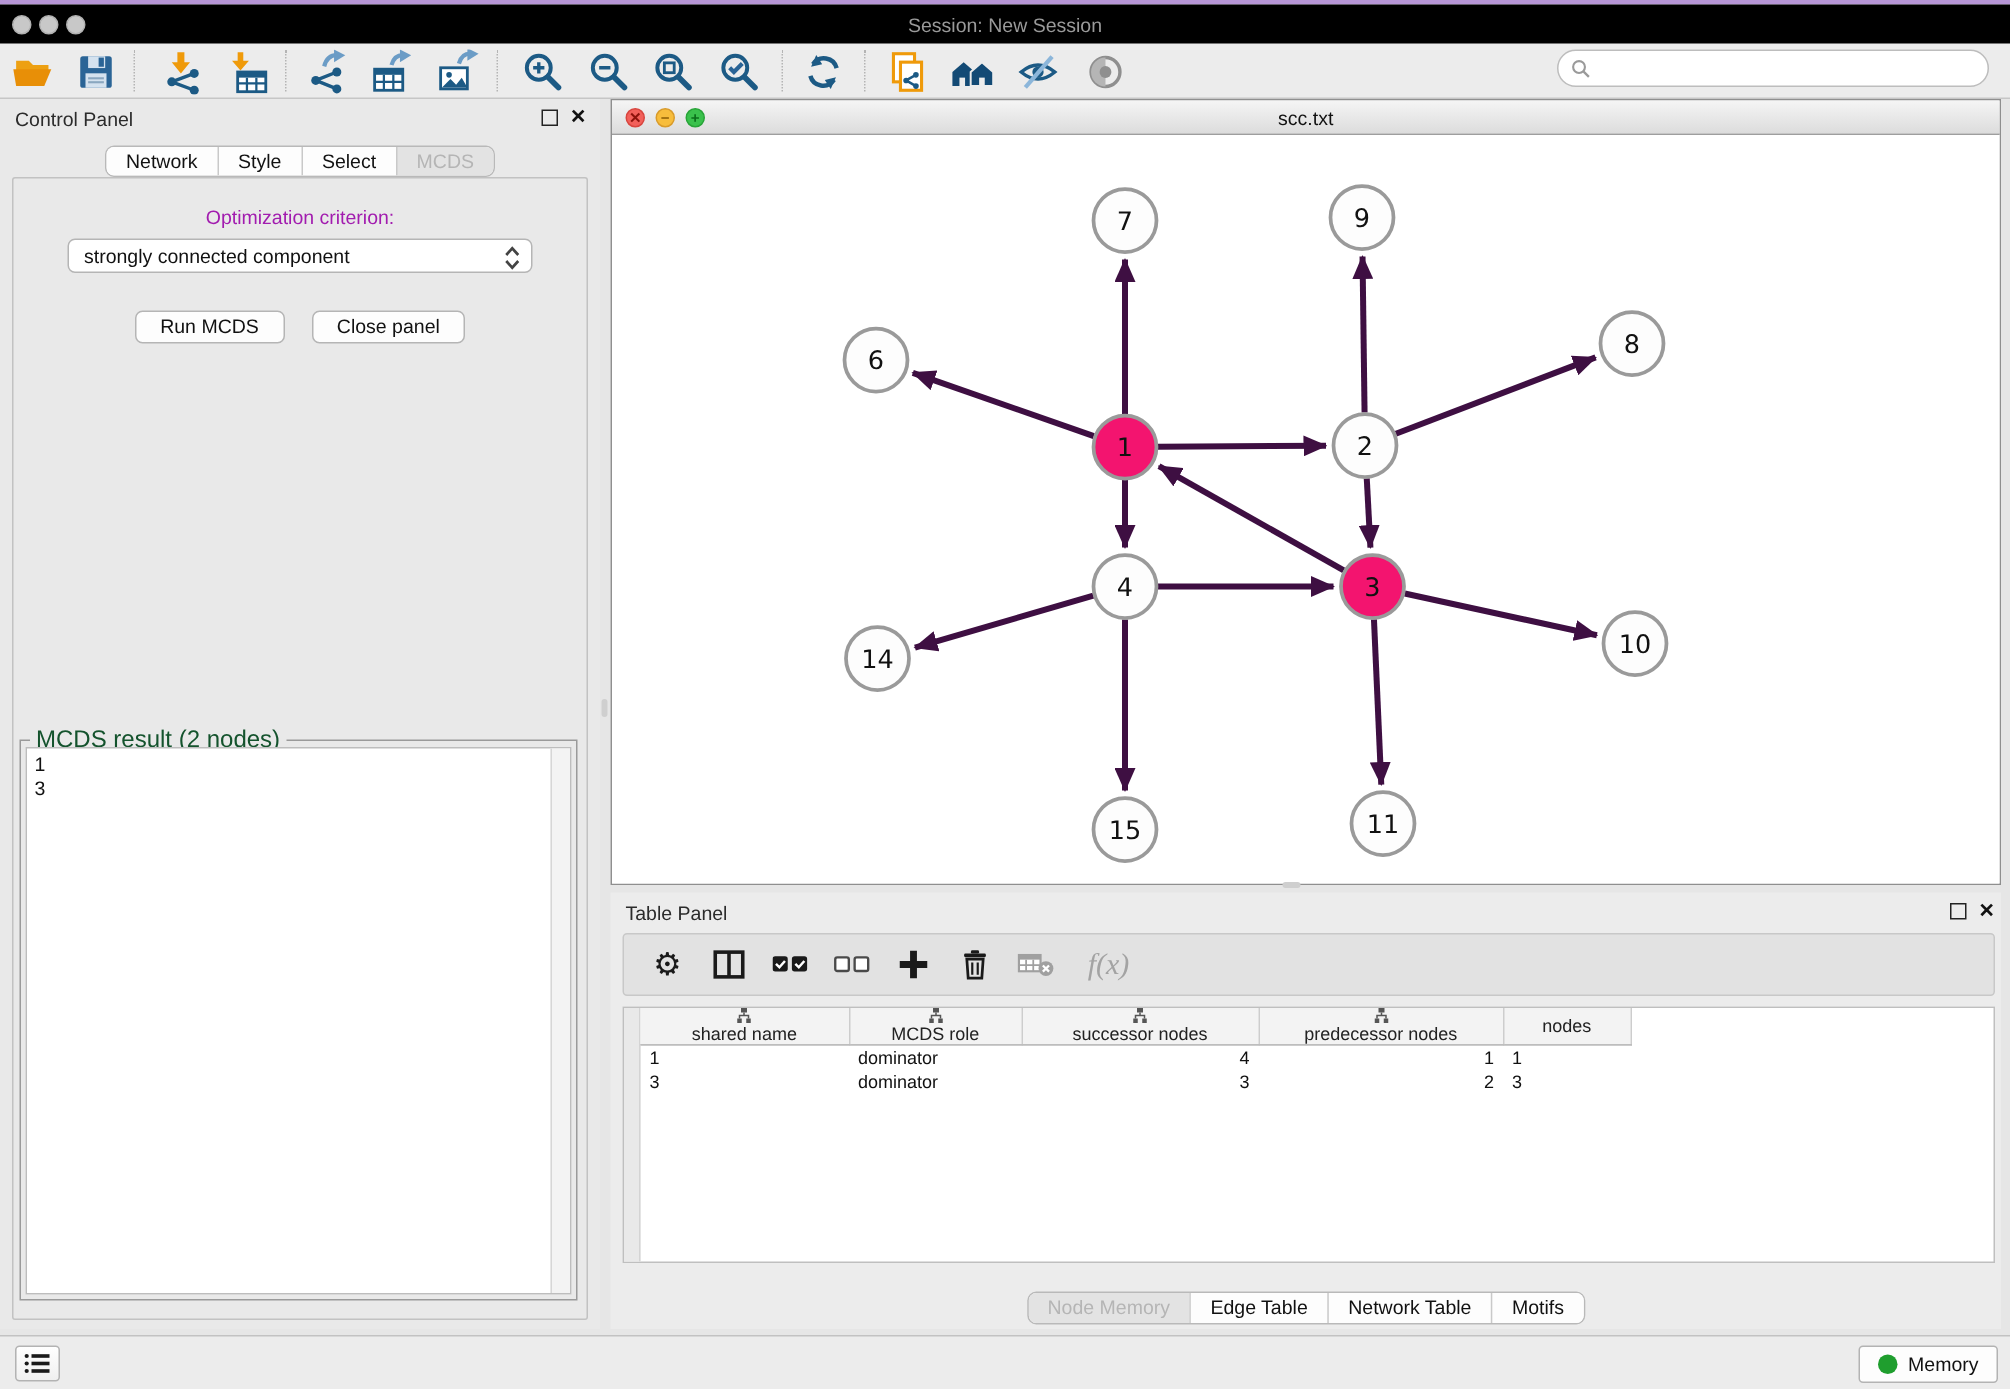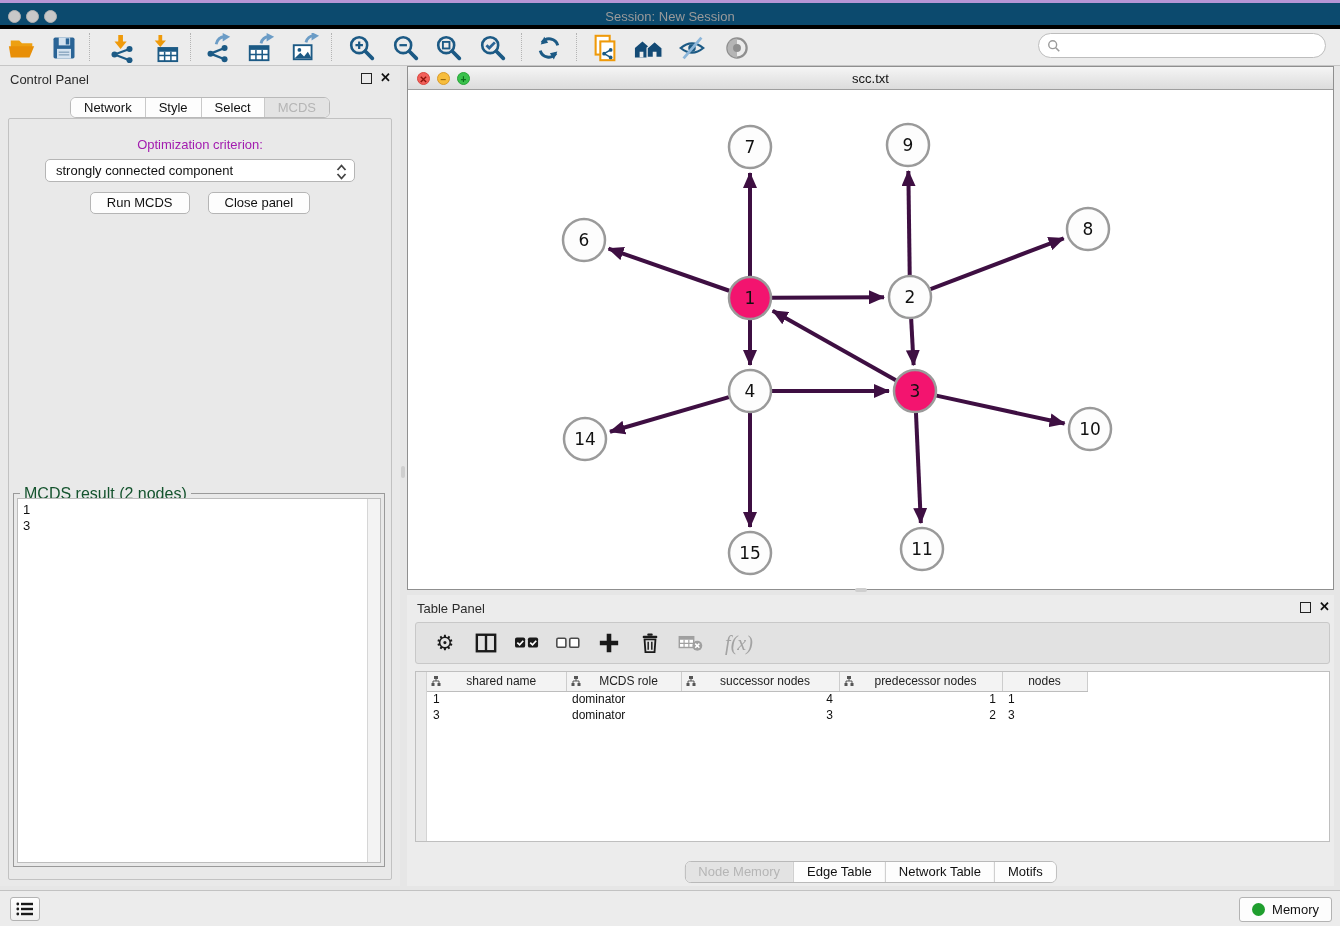--- a/index.html
+++ b/index.html
@@ -1,21 +1,21 @@
 <!DOCTYPE html>
 <html><head>
 <meta charset="utf-8">
 <style>
   * { margin:0; padding:0; box-sizing:border-box; }
   html,body { width:1340px; height:926px; background:#e4e4e4; font-family:"Liberation Sans", sans-serif; overflow:hidden; }
   .app { position:relative; width:1340px; height:926px; background:#e6e6e6; }
 
   
   .top-strip { position:absolute; left:0; top:0; width:100%; height:3px; background:#b796d6; }
-  .titlebar { position:absolute; left:0; top:3px; width:100%; height:28px; background:#0c4a6e; border-bottom:6px solid #000000; }
+  .titlebar { position:absolute; left:0; top:3px; width:100%; height:28px; background:#000000; border-bottom:3px solid #000000; }
   .traffic { position:absolute; top:7px; width:13px; height:13px; border-radius:50%; }
   .traffic.t1 { left:8px; background:#c8c8c8; border:1px solid #b2b2b2; }
   .traffic.t2 { left:26px; background:#c8c8c8; border:1px solid #b2b2b2; }
   .traffic.t3 { left:44px; background:#c8c8c8; border:1px solid #b2b2b2; }
   .win-title { position:absolute; top:6px; left:0; width:100%; text-align:center; font-size:13px; color:#9a9a9a; }
 
   .toolbar { position:absolute; left:0; top:29px; width:100%; height:37px; background:#ececec; border-bottom:1px solid #c6c6c6; }
   .tb-btn { position:absolute; top:2px; width:34px; height:33px; display:flex; align-items:center; justify-content:center; cursor:default; }
   .tb-div { position:absolute; top:4px; height:28px; width:0; border-left:1px dotted #b4b4b4; }
   .search-wrap { position:absolute; right:14px; top:4px; width:288px; height:25px; background:#fff; border:1px solid #bdbdbd; border-radius:13px; display:flex; align-items:center; padding-left:8px; }
@@ -32,21 +32,21 @@
   .seg-tabs { position:absolute; display:flex; border:1px solid #b9b9b9; border-radius:6px; overflow:hidden; background:#fff; height:21px; }
   .cp-tabs { top:31px; left:50%; transform:translateX(-50%); }
   .seg { font-size:13px; color:#111; background:#fdfdfd; padding:2px 13px 0 13px; border-left:1px solid #c9c9c9; text-align:right; }
   .seg:first-child { border-left:none; }
   .seg.active-gray { background:#e3e3e3; color:#b5b5b5; }
 
   .cp-pane { position:absolute; left:8px; right:8px; top:52px; bottom:6px; border:1px solid #c2c2c2; border-radius:2px; background:#e9e9e9; }
   .opt-label { position:absolute; top:18px; width:100%; text-align:center; font-size:13px; color:#a21caf; }
   .opt-select { position:absolute; top:40px; left:36px; right:36px; height:23px; background:#fff; border:1px solid #b5b5b5; border-radius:5px; font-size:13px; color:#111; display:flex; align-items:center; padding-left:10px; }
   .stepper { position:absolute; right:7px; top:4px; }
-  .btn-row { position:absolute; top:73px; width:100%; display:flex; justify-content:center; gap:18px; }
+  .btn-row { position:absolute; top:88px; width:100%; display:flex; justify-content:center; gap:18px; }
   .aq-btn { height:22px; background:#fdfdfd; border:1px solid #b5b5b5; border-radius:5px; font-size:13px; color:#111; padding:2px 16px 0 16px; text-align:center; }
 
   .mcds-box { position:absolute; left:4px; right:6px; top:374px; bottom:12px; border:1px solid #9a9a9a; }
   .mcds-legend { position:absolute; top:-9px; left:6px; background:#e9e9e9; padding:0 4px; font-size:16px; color:#14532d; }
   .mcds-text { position:absolute; left:3px; right:3px; top:4px; bottom:3px; background:#fff; border:1px solid #bdbdbd; }
   .mcds-lines { position:absolute; left:5px; top:3px; font-size:13px; line-height:16px; color:#111; white-space:pre; }
   .mcds-scroll { position:absolute; right:0; top:0; bottom:0; width:13px; background:#f3f3f3; border-left:1px solid #d6d6d6; }
 
   
   .net-window { position:absolute; left:407px; top:66px; width:927px; height:524px; background:#fff; border:1px solid #8f8f8f; }
@@ -67,21 +67,21 @@
   .tp-header .float-ic { left:893px; } .tp-header .close-ic { left:912px; }
   .tp-toolbar { position:absolute; left:8px; right:4px; top:27px; height:42px; background:#e2e2e2; border:1px solid #c8c8c8; border-radius:3px; display:flex; align-items:center; padding-left:16px; gap:15px; }
   .tp-ic { width:26px; height:26px; display:flex; align-items:center; justify-content:center; }
   .gear-ch { font-size:21px; color:#1a1a1a; line-height:24px; font-family:"DejaVu Sans", sans-serif;}
   .fx { font-family:"Liberation Serif", serif; font-style:italic; font-size:20px; color:#a3a3a3; }
 
   .tp-table-wrap { position:absolute; left:8px; right:4px; top:76px; height:171px; background:#fff; border:1px solid #bfbfbf; }
   .row-gutter { position:absolute; left:0; top:0; bottom:0; width:11px; background:#e9e9e9; border-right:1px solid #d4d4d4; }
   table.data { position:absolute; left:11px; top:0; border-collapse:collapse; table-layout:fixed; }
   table.data th { height:19px; background:#f3f3f3; border-right:1px solid #cdcdcd; border-bottom:1px solid #bdbdbd; font-size:12px; font-weight:normal; color:#222; }
-  table.data th .th-inner { display:flex; align-items:center; padding:0 4px; }
+  table.data th .th-inner { display:flex; align-items:center; padding:0 4px;flex-direction:column; }
   table.data th .th-label { flex:1; text-align:center; }
   table.data td { height:16px; font-size:12px; color:#111; padding:0 6px; white-space:nowrap; overflow:hidden; }
   td.num { text-align:right; padding-right:12px; }
 
   .tp-tabs { bottom:3px; left:50%; transform:translateX(-50%); position:absolute; display:flex; border:1px solid #b9b9b9; border-radius:6px; overflow:hidden; height:22px; background:#fff; }
 
   
   .statusbar { position:absolute; left:0; top:890px; width:100%; height:36px; background:#ececec; border-top:1px solid #c2c2c2; }
   .list-btn { position:absolute; left:10px; top:6px; width:30px; height:24px; background:linear-gradient(#ffffff,#f0f0f0); border:1px solid #b3b3b3; border-radius:3px; display:flex; align-items:center; justify-content:center; }
   .memory-btn { position:absolute; right:8px; top:6px; height:25px; background:#fdfdfd; border:1px solid #b3b3b3; border-radius:3px; display:flex; align-items:center; gap:7px; padding:0 12px; font-size:13px; color:#111; }

